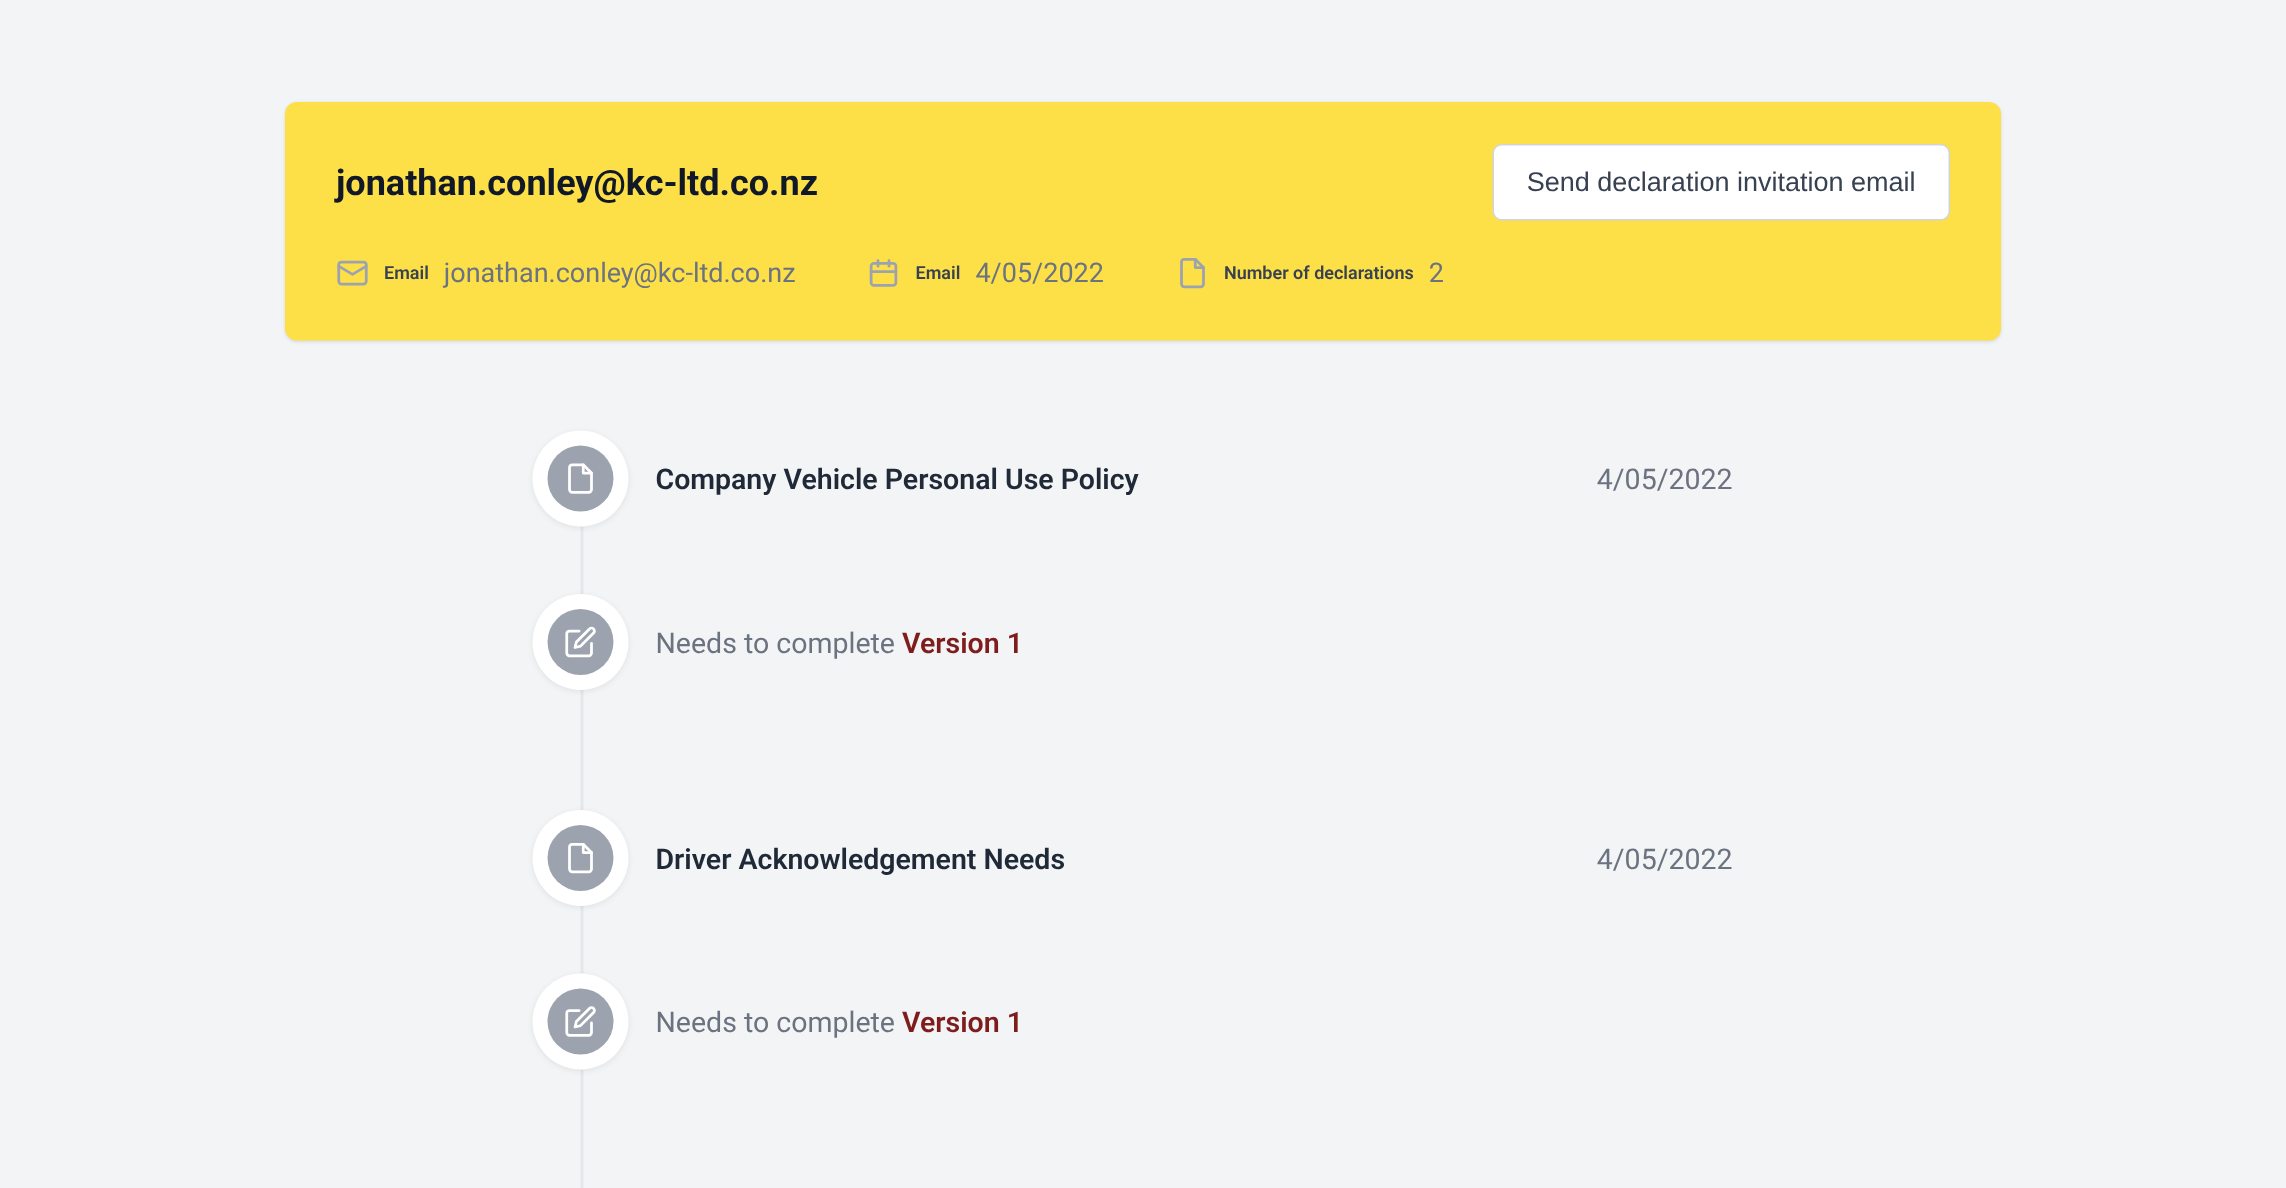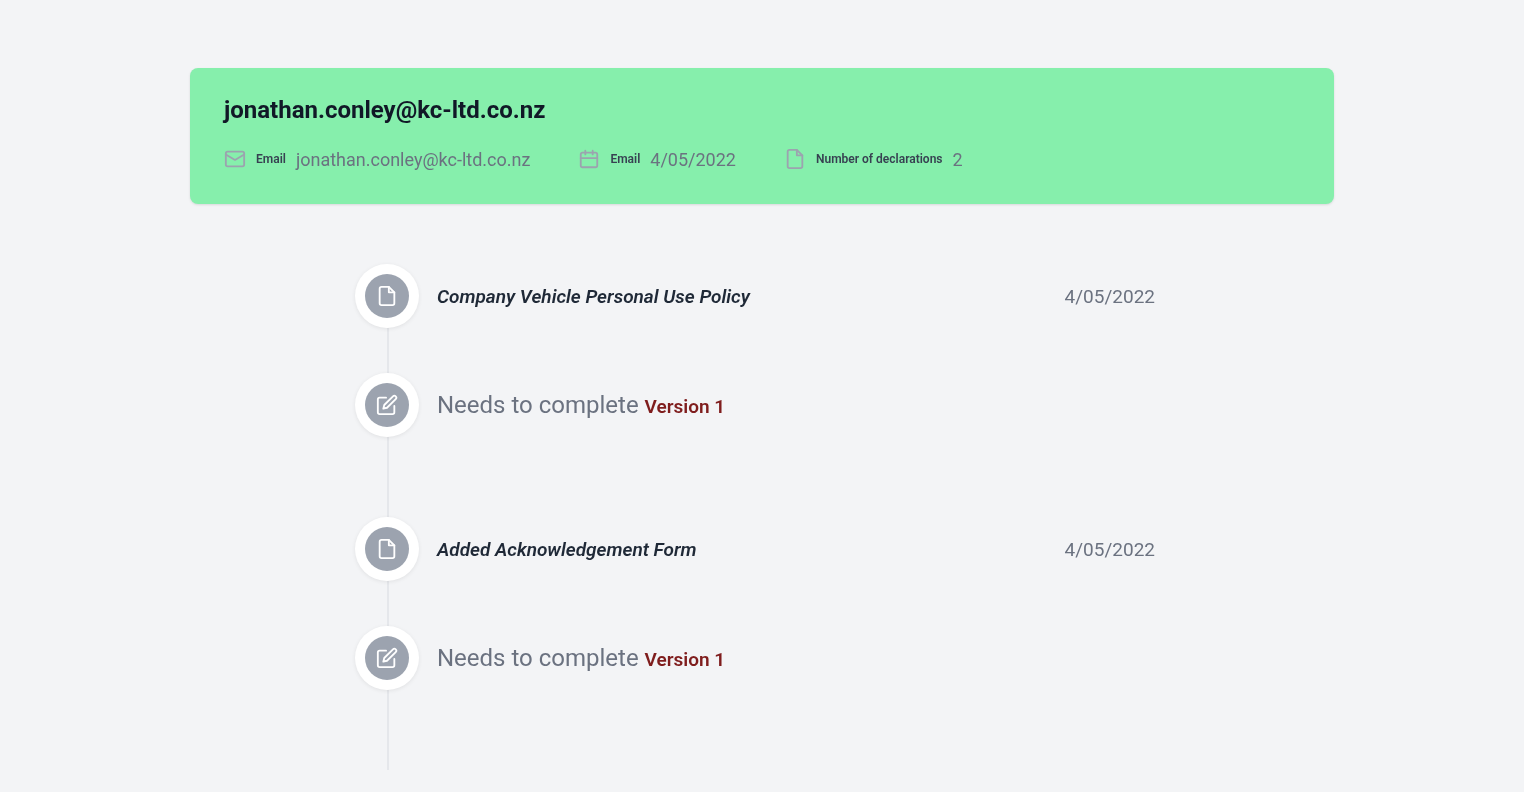--- a/index.html
+++ b/index.html
@@ -10,21 +10,21 @@
     body {
       font-family: -apple-system, BlinkMacSystemFont, "Segoe UI", Roboto, sans-serif;
       background: #f3f4f6;
       min-height: 792px;
       width: 1524px;
     }
     .container {
       padding-top: 68px;
     }
     .header-card {
-      background: #86efac;
+      background: #fde047;
       border-radius: 8px;
       box-shadow: 0 1px 3px rgba(0,0,0,0.08), 0 1px 2px rgba(0,0,0,0.04);
       margin: 0 auto 60px auto;
       width: 1144px;
       padding: 28px 34px 34px 34px;
     }
     .header-top {
       display: flex;
       justify-content: space-between;
       align-items: center;
@@ -121,43 +121,43 @@
     .timeline-content {
       flex: 1;
       display: flex;
       justify-content: space-between;
       align-items: center;
     }
     .timeline-title {
       font-size: 19px;
       font-weight: 600;
       color: #1f2937;
-      font-style: italic;
     }
     .timeline-date {
       font-size: 19px;
       color: #6b7280;
     }
     .timeline-status-text {
-      font-size: 24px;
+      font-size: 19px;
       color: #6b7280;
     }
     .timeline-version {
       font-size: 19px;
       font-weight: 600;
       color: #7f1d1d;
     }
   </style>
 </head>
 <body>
 
 <div class="container">
   <div class="header-card">
     <div class="header-top">
       <h1 class="page-title">jonathan.conley@kc-ltd.co.nz</h1>
+      <button class="send-button">Send declaration invitation email</button>
     </div>
     <div class="meta-row">
       <div class="meta-item">
         <svg class="meta-icon" viewBox="0 0 24 24" fill="none" stroke="currentColor" stroke-width="2" stroke-linecap="round" stroke-linejoin="round">
           <rect x="2" y="4" width="20" height="16" rx="2"></rect>
           <path d="m2 7 10 6 10-6"></path>
         </svg>
         <span class="meta-label">Email</span>
         <span class="meta-value">jonathan.conley@kc-ltd.co.nz</span>
       </div>
@@ -226,21 +226,21 @@
       <div class="timeline-row">
         <div class="timeline-bubble">
           <div class="timeline-bubble-inner">
             <svg class="bubble-svg" viewBox="0 0 24 24" fill="none" stroke="currentColor" stroke-width="2" stroke-linecap="round" stroke-linejoin="round">
               <path d="M14 2H6a2 2 0 0 0-2 2v16a2 2 0 0 0 2 2h12a2 2 0 0 0 2-2V8z"></path>
               <polyline points="14 2 14 8 20 8"></polyline>
             </svg>
           </div>
         </div>
         <div class="timeline-content">
-          <span class="timeline-title">Added Acknowledgement Form</span>
+          <span class="timeline-title">Driver Acknowledgement Needs</span>
           <span class="timeline-date">4/05/2022</span>
         </div>
       </div>
     </div>
 
     <div class="timeline-item" style="padding-bottom:80px;">
       <div class="timeline-connector"></div>
       <div class="timeline-row">
         <div class="timeline-bubble">
           <div class="timeline-bubble-inner">

